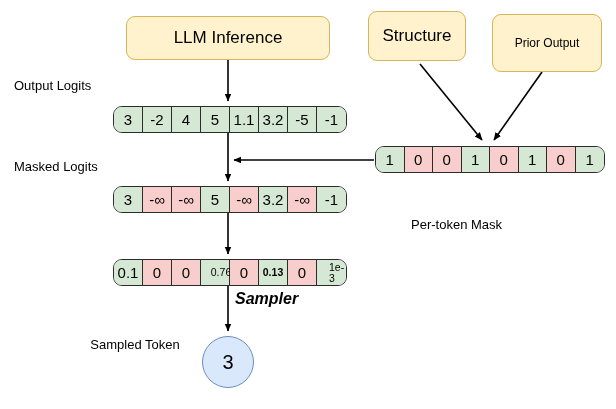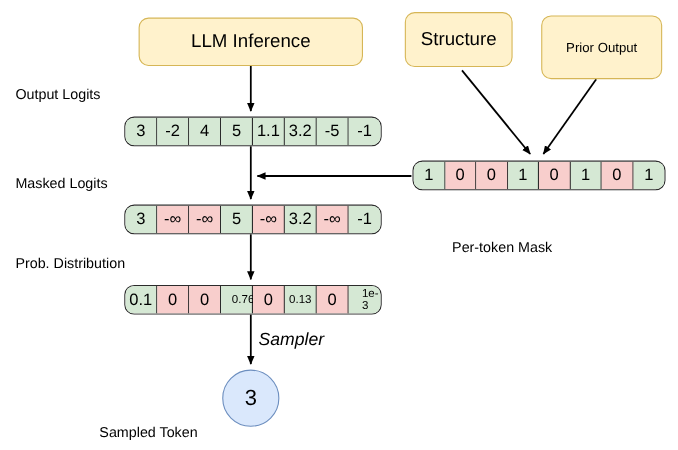--- a/index.html
+++ b/index.html
@@ -51,25 +51,25 @@
   #masked-row{left:113px;top:186px;}
   #prob-row{left:113px;top:259px;align-items:center;}
   #mask-row{left:375px;top:146px;}
 
   
   .label{position:absolute;font-size:13px;line-height:1.1;white-space:nowrap;}
   #lbl-output{left:14px;top:79px;}
   #lbl-masked{left:14px;top:160px;}
   #lbl-prob{left:14px;top:233px;}
   #lbl-mask{left:411px;top:186px;margin-top:32px;}
-  #lbl-sampled{left:76px;top:338px;text-align:center;width:118px;white-space:normal;margin-top:48px;}
+  #lbl-sampled{left:76px;top:338px;text-align:center;width:118px;white-space:normal;}
 
   .op{position:absolute;font-size:16px;font-style:italic;white-space:nowrap;}
   #op-softmax{left:235px;top:226px;}
-  #op-sampler{left:235px;top:301px;}
+  #op-sampler{left:235px;top:290px;font-weight:bold;}
 
   
   #token-circle{
     position:absolute;left:202px;top:336px;width:52px;height:52px;
     border-radius:50%;
     background:#dae8fc;border:1.4px solid #6c8ebf;
     display:flex;align-items:center;justify-content:center;
     font-size:20px;box-sizing:border-box;
   }
 
@@ -108,21 +108,20 @@
   </div>
   <div class="ybox" id="structure-box">
     <span>Structure</span>
   </div>
   <div class="ybox" id="prior-box">
     <span>Prior Output</span>
   </div>
 
   <div class="label" id="lbl-output">Output Logits</div>
   <div class="label" id="lbl-masked">Masked Logits</div>
-  <div class="label" id="lbl-prob">Prob. Distribution</div>
   <div class="label" id="lbl-mask">Per-token Mask</div>
   <div class="label" id="lbl-sampled">Sampled Token</div>
 
   <div class="op" id="op-sampler">Sampler</div>
 
   <div class="vector" id="logits-row">
       <div class="cell g" style="width: 29px;">3</div>
       <div class="cell g" style="width: 29px;">-2</div>
       <div class="cell g" style="width: 29px;">4</div>
       <div class="cell g" style="width: 29px;">5</div>
@@ -153,21 +152,21 @@
       <div class="cell p" style="width: 29px;">-∞</div>
       <div class="cell g" style="width: 29px;">-1</div>
     </div>
 
   <div class="vector" id="prob-row">
       <div class="cell g" style="width: 29px;">0.1</div>
       <div class="cell p" style="width: 29px;">0</div>
       <div class="cell p" style="width: 29px;">0</div>
       <div class="cell g small" style="width: 29px; padding-left: 12px;">0.76</div>
       <div class="cell p" style="width: 29px;">0</div>
-      <div class="cell g small" style="width: 29px;">0.13</div>
+      <div class="cell g small" style="width: 29px; font-weight: bold;">0.13</div>
       <div class="cell p" style="width: 29px;">0</div>
       <div class="cell g small" style="width: 29px; padding-left: 12px;">1e-3</div>
     </div>
 
   <div id="token-circle">
     <span>3</span>
   </div>
 
 </div>
 

